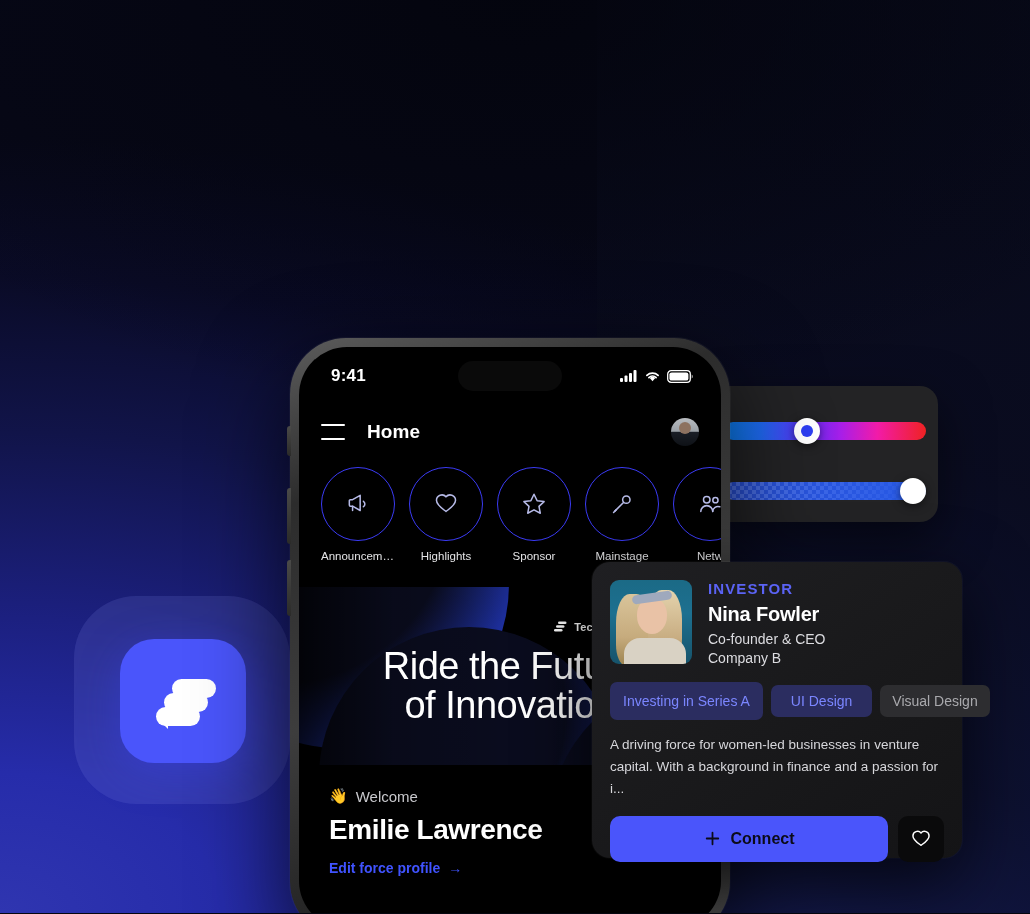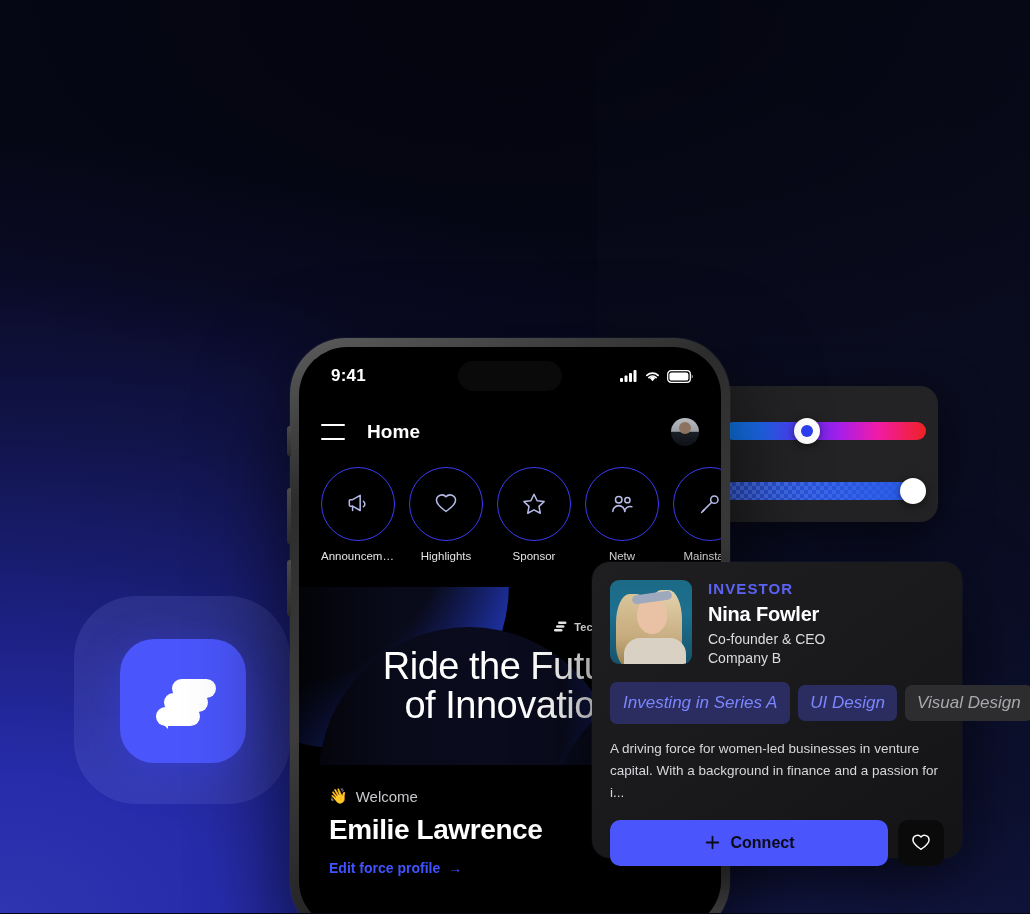--- a/index.html
+++ b/index.html
@@ -286,27 +286,27 @@
     background: #d9d2c4;
   }
   .pc-meta { flex: 1; min-width: 0; }
   .pc-role { color: #5b63f5; font-size: 15px; font-weight: 700; letter-spacing: 1.1px; }
   .pc-name { color: #fff; font-size: 20px; font-weight: 700; margin-top: 6px; letter-spacing: -.2px; }
   .pc-sub1 { color: #dcdce0; font-size: 14px; margin-top: 5px; }
   .pc-sub2 { color: #dcdce0; font-size: 14px; margin-top: 3px; }
 
   .pc-tags { display: flex; gap: 8px; margin-top: 16px; align-items: center; }
   .tag {
-    font-size: 17px;
+    font-size: 14px;
     border-radius: 7px;
     white-space: nowrap;
-    display: flex; align-items: center; font-style: italic;
+    display: flex; align-items: center;
   }
   .tag.primary { background: #2b2d60; color: #7b86ff; padding: 11px 13px; }
-  .tag.secondary { background: #2b2d60; color: #7b86ff; padding: 8px 12px; }
+  .tag.secondary { background: #2b2d60; color: #7b86ff; padding: 8px 20px; }
   .tag.muted { background: #2d2d30; color: #a9a9ad; padding: 8px 12px; }
 
   .pc-bio {
     margin-top: 14px;
     color: #d7d7db;
     font-size: 13.5px;
     line-height: 1.62;
   }
 
   .pc-actions { display: flex; gap: 10px; margin-top: 16px; }
@@ -419,37 +419,37 @@
           <div class="qn-circle">
             <svg width="26" height="26" viewBox="0 0 24 24" fill="none" stroke="#b7bbe8" stroke-width="1.4" stroke-linecap="round" stroke-linejoin="round">
               <polygon points="12,3 14.9,9 21.3,9.8 16.6,14.2 17.8,20.5 12,17.4 6.2,20.5 7.4,14.2 2.7,9.8 9.1,9"></polygon>
             </svg>
           </div>
           <div class="qn-label">Sponsor</div>
         </div>
         <div class="qn-item">
           <div class="qn-circle">
             <svg width="26" height="26" viewBox="0 0 24 24" fill="none" stroke="#b7bbe8" stroke-width="1.4" stroke-linecap="round" stroke-linejoin="round">
+              <circle cx="16" cy="8" r="3.4"></circle>
+              <path d="M13.6 10.4 5.4 18.6"></path>
+              <path d="M4.2 19.8 6.6 17.4"></path>
+            </svg>
+          </div>
+          <div class="qn-label">Mainstage</div>
+        </div>
+        <div class="qn-item">
+          <div class="qn-circle">
+            <svg width="26" height="26" viewBox="0 0 24 24" fill="none" stroke="#b7bbe8" stroke-width="1.4" stroke-linecap="round" stroke-linejoin="round">
               <circle cx="9" cy="8" r="3"></circle>
                 <path d="M3.5 19a5.5 5.5 0 0 1 11 0"></path>
               <circle cx="17" cy="8.5" r="2.4"></circle>
                 <path d="M14.5 19a4.8 4.8 0 0 1 6.6-4.4"></path>
             </svg>
           </div>
           <div class="qn-label">Netw</div>
-        </div>
-        <div class="qn-item">
-          <div class="qn-circle">
-            <svg width="26" height="26" viewBox="0 0 24 24" fill="none" stroke="#b7bbe8" stroke-width="1.4" stroke-linecap="round" stroke-linejoin="round">
-              <circle cx="16" cy="8" r="3.4"></circle>
-              <path d="M13.6 10.4 5.4 18.6"></path>
-              <path d="M4.2 19.8 6.6 17.4"></path>
-            </svg>
-          </div>
-          <div class="qn-label">Mainstage</div>
         </div>
       </div>
 
       <div class="hero">
         <div class="hero-blob b1"></div>
         <div class="hero-blob b2"></div>
         <div class="hero-blob b3"></div>
         <div class="hero-fade"></div>
         <div class="hero-brand">
           <svg width="13" height="12" viewBox="0 0 13 12">

